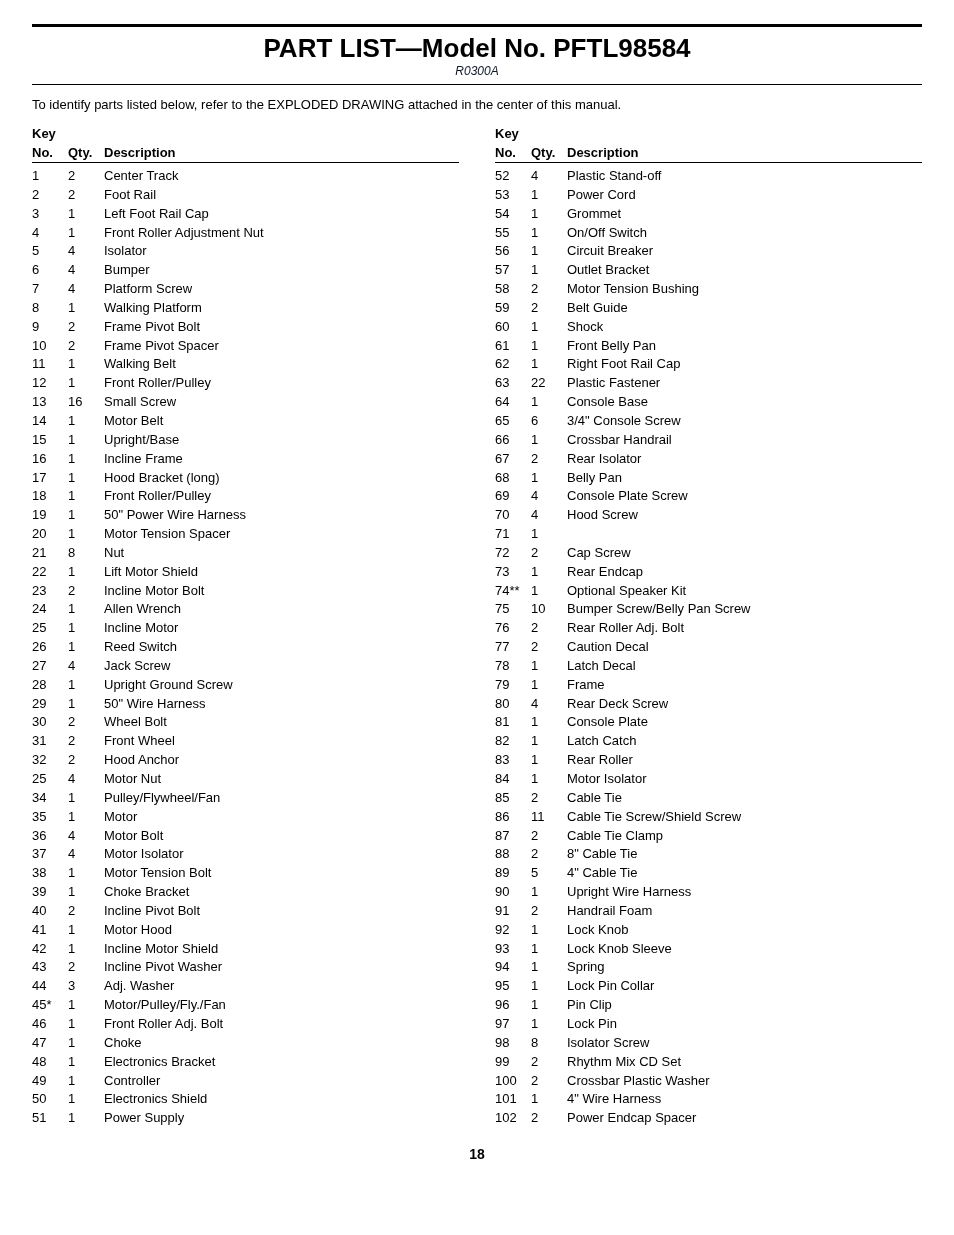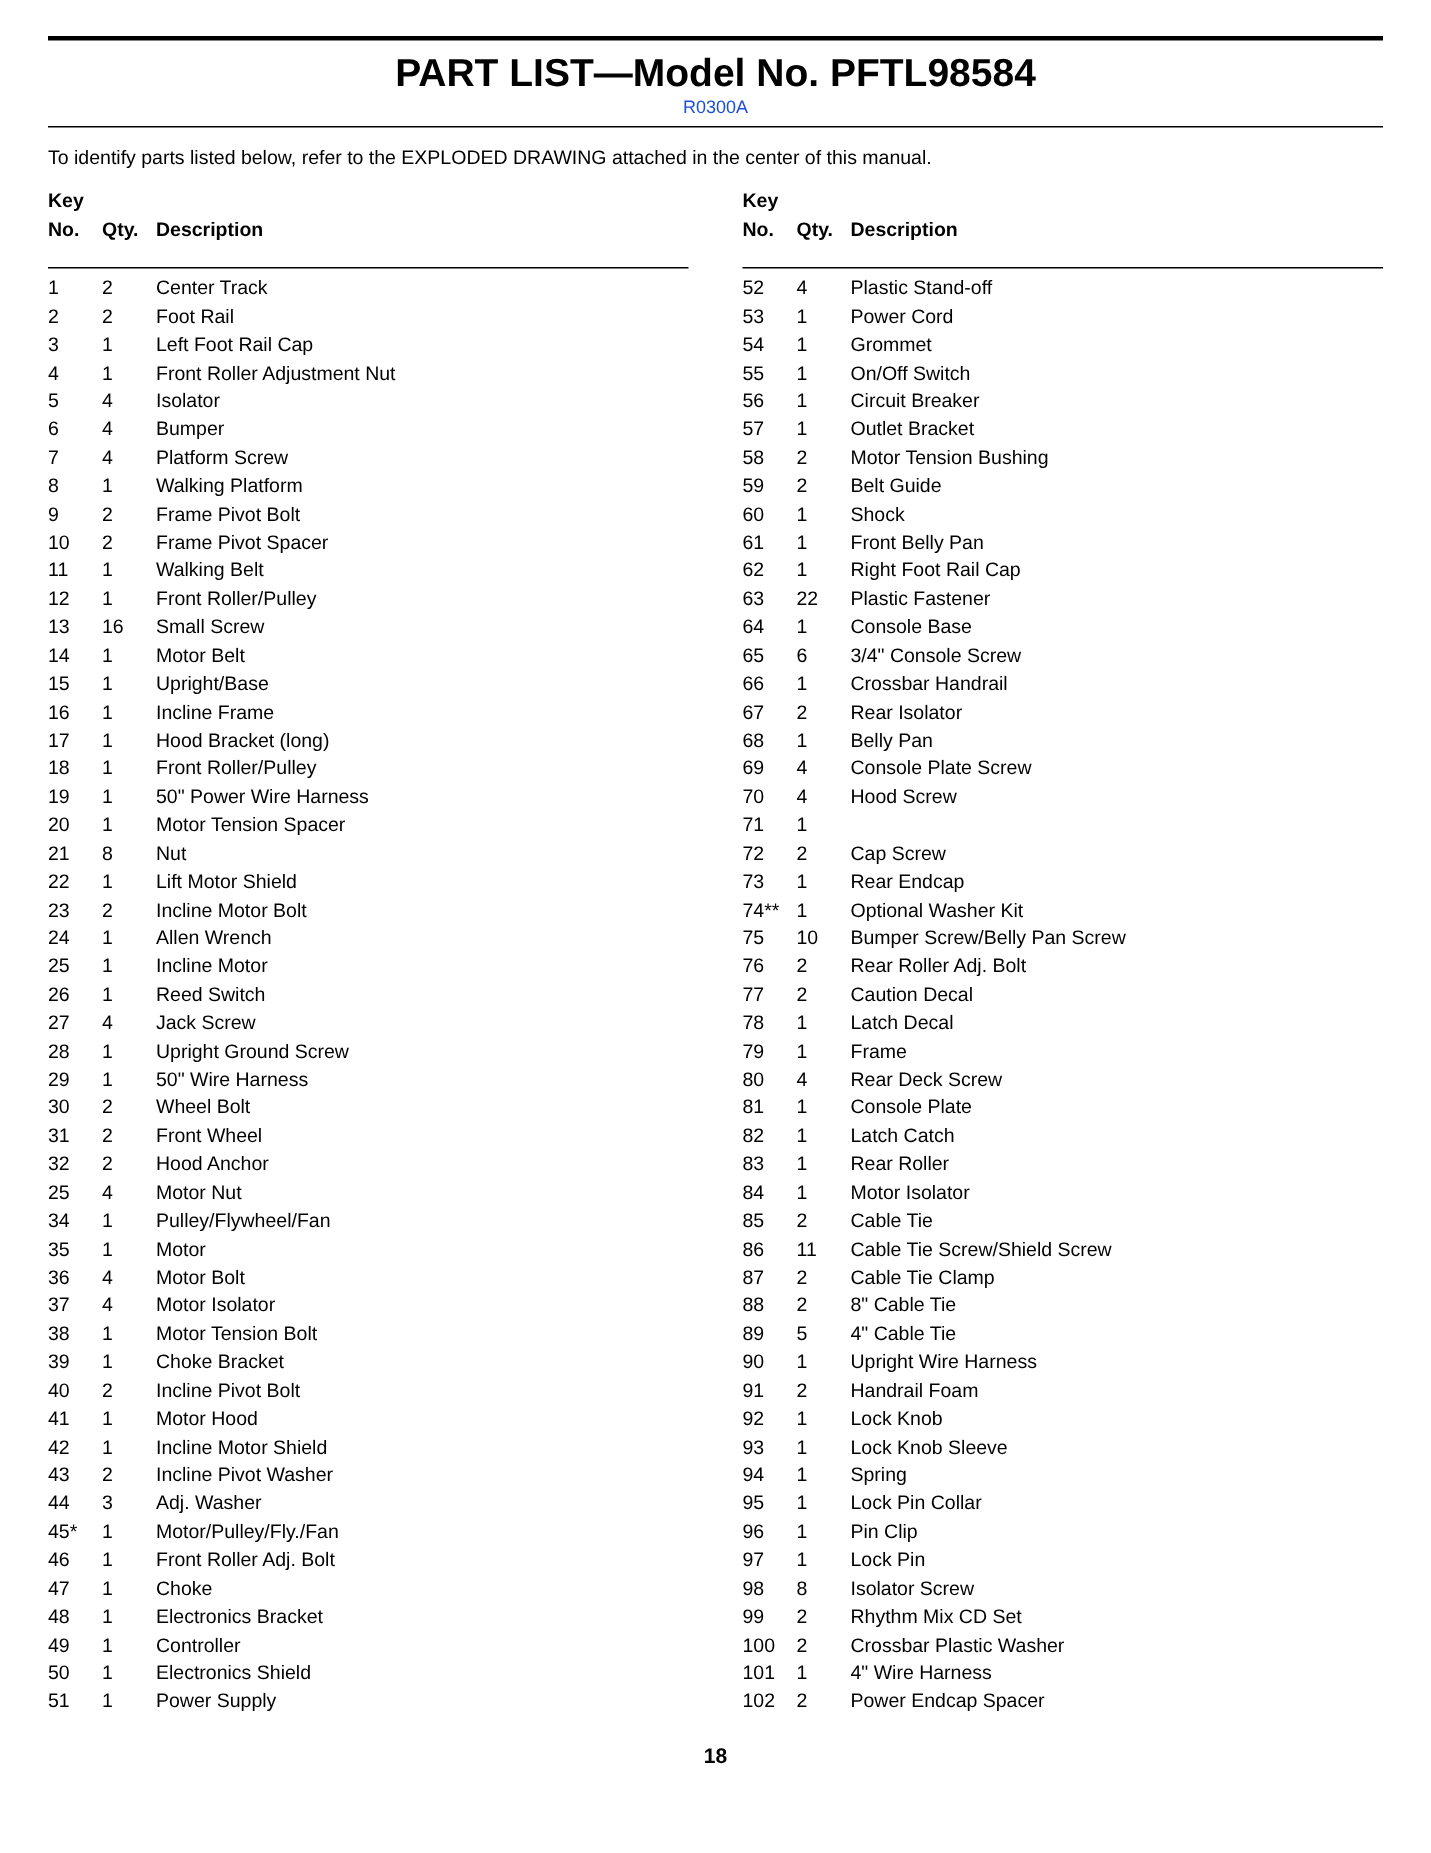--- a/index.html
+++ b/index.html
@@ -22,21 +22,22 @@
       margin-bottom: 12px;
       flex-direction: column;
     }
     .page-title {
       font-size: 26px;
       font-weight: bold;
     }
     .revision {
       font-size: 12px;
       font-weight: normal;
-      color: #1d4ed8;
+      color: #0f172a;
+      font-style: italic;
     }
     .intro-text {
       font-size: 13px;
       margin-bottom: 14px;
     }
     .columns-wrapper {
       display: flex;
       gap: 12px;
     }
     .column {
@@ -53,21 +54,21 @@
       font-size: 13px;
       margin-bottom: 2px;
       padding-bottom: 2px;
     }
     .col-subheader {
       display: flex;
       font-weight: bold;
       font-size: 13px;
       border-bottom: 1px solid #000;
       margin-bottom: 4px;
-      padding-bottom: 18px;
+      padding-bottom: 2px;
     }
     .col-subheader .h-no { width: 36px; }
     .col-subheader .h-qty { width: 36px; }
     .col-subheader .h-desc { flex: 1; }
     .part-row {
       display: flex;
       font-size: 13px;
       line-height: 1.45;
     }
     .part-row .r-no { width: 36px; }
@@ -478,21 +479,21 @@
       <span class="r-desc">Cap Screw</span>
     </div>
           <div class="part-row">
       <span class="r-no">73</span>
       <span class="r-qty">1</span>
       <span class="r-desc">Rear Endcap</span>
     </div>
           <div class="part-row">
       <span class="r-no">74**</span>
       <span class="r-qty">1</span>
-      <span class="r-desc">Optional Washer Kit</span>
+      <span class="r-desc">Optional Speaker Kit</span>
     </div>
           <div class="part-row">
       <span class="r-no">75</span>
       <span class="r-qty">10</span>
       <span class="r-desc">Bumper Screw/Belly Pan Screw</span>
     </div>
           <div class="part-row">
       <span class="r-no">76</span>
       <span class="r-qty">2</span>
       <span class="r-desc">Rear Roller Adj. Bolt</span>

